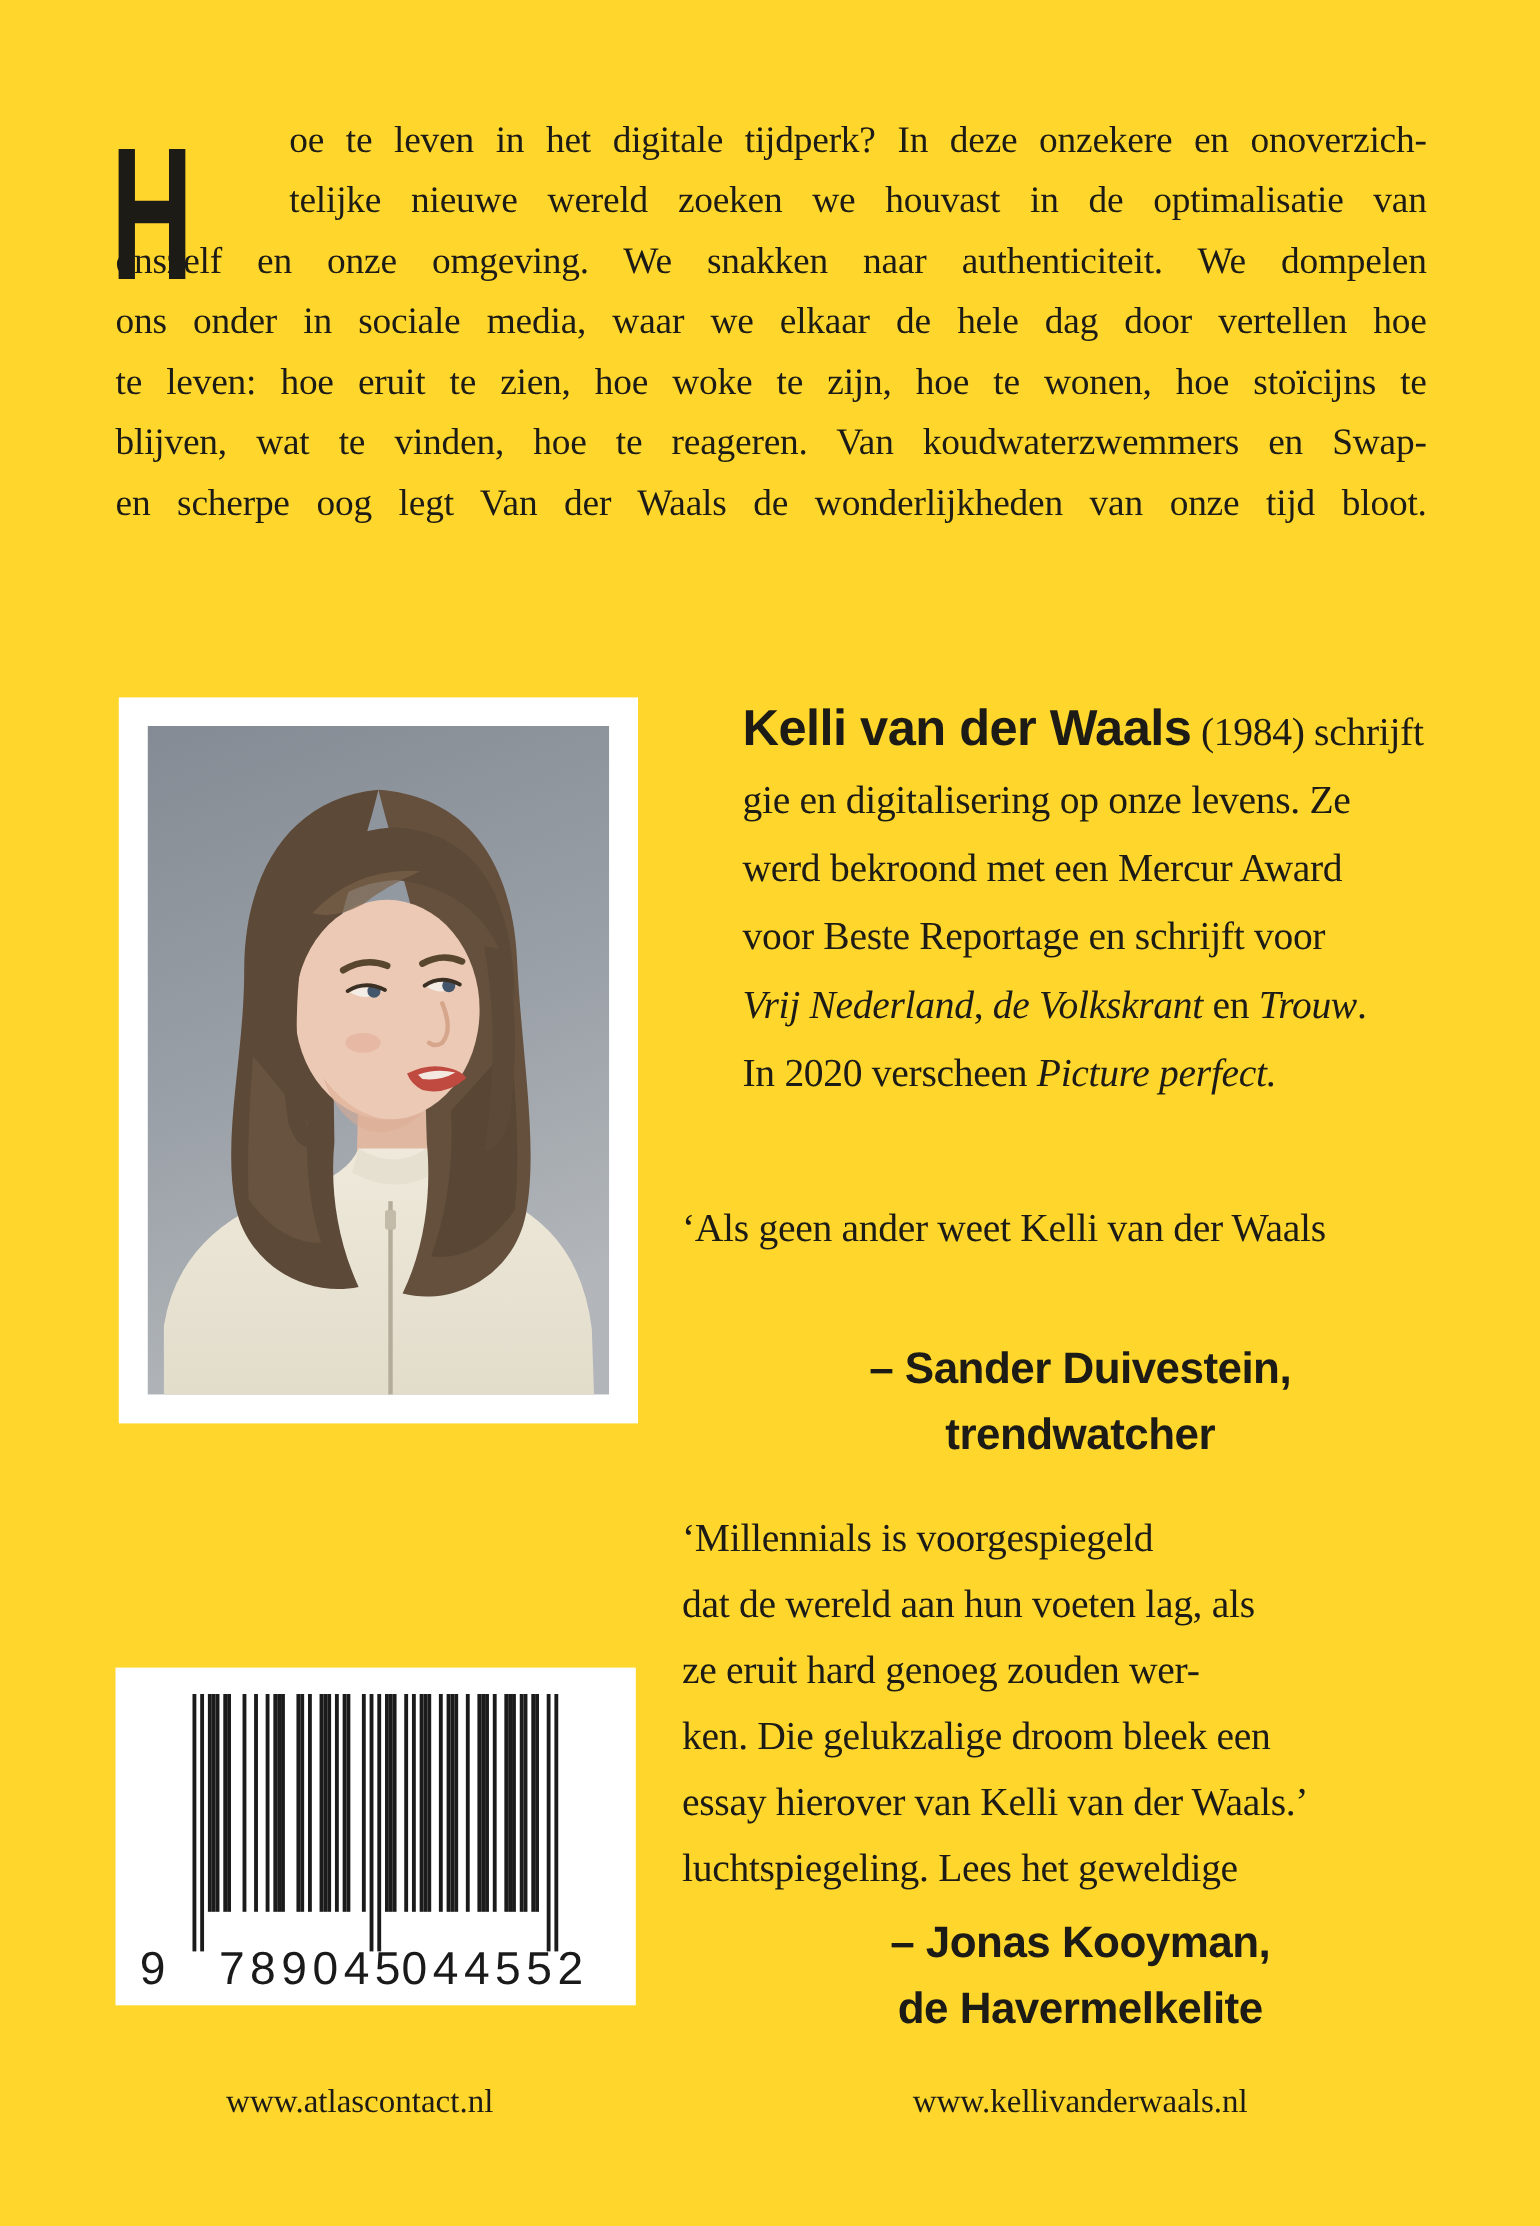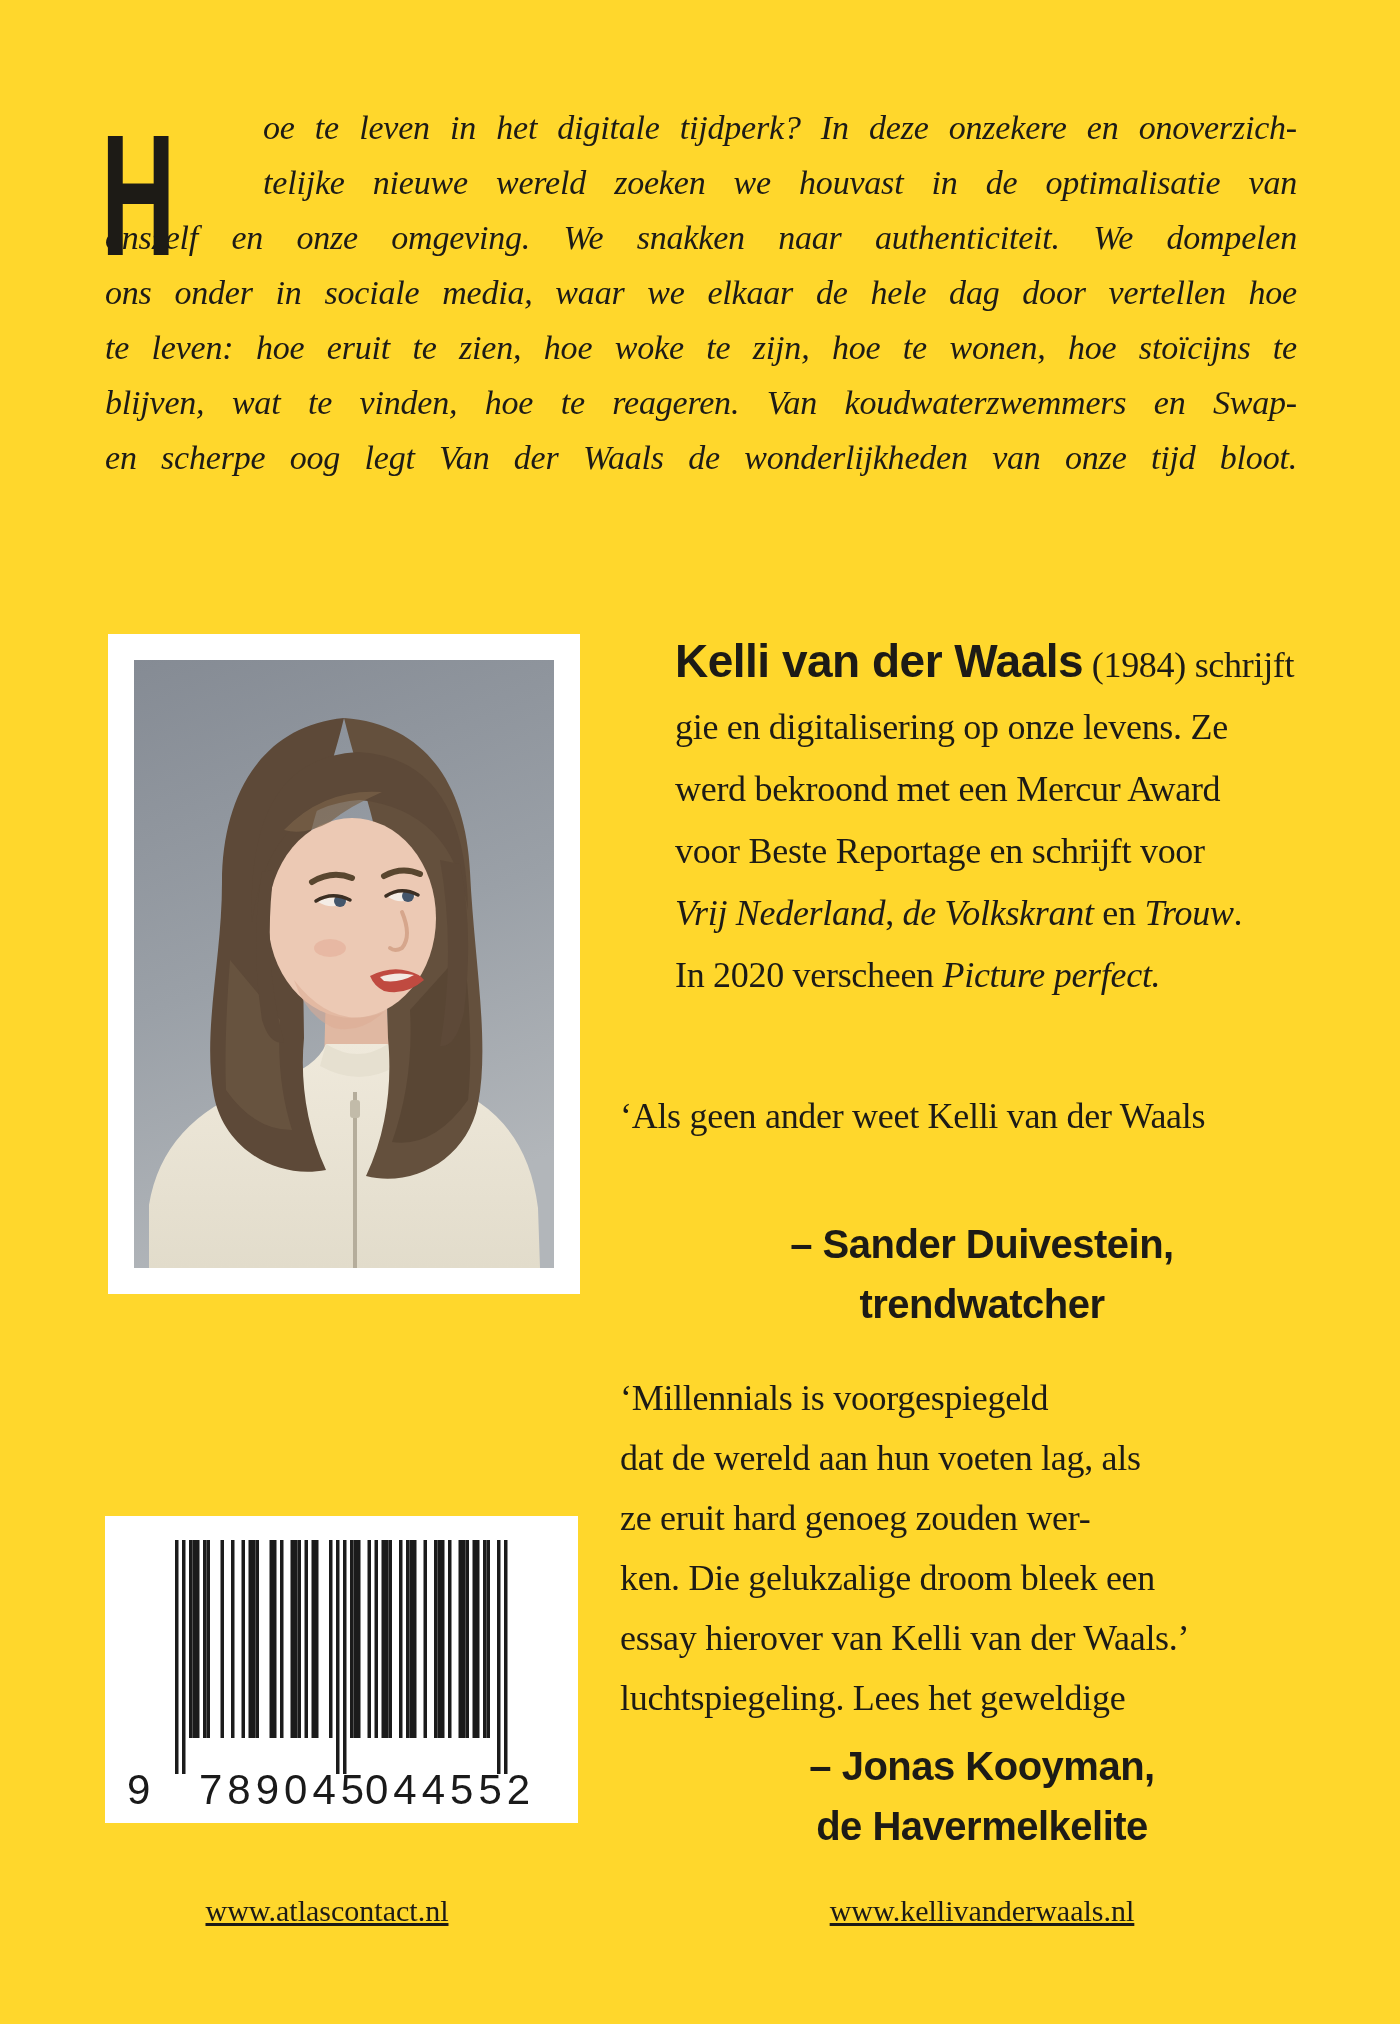--- a/index.html
+++ b/index.html
@@ -9,21 +9,21 @@
   html,body{margin:0;padding:0;}
   .cover{
     position:relative;width:1400px;height:2024px;overflow:hidden;
     background:var(--background);
     color:var(--ink);
     font-family:"Liberation Serif","DejaVu Serif",serif;
   }
   
   .intro{position:absolute;left:105px;top:100px;width:1192px;
          font-size:34px;line-height:55px;letter-spacing:-0.2px;}
-  .intro .line{text-align:justify;text-align-last:justify;font-style:italic;}
+  .intro .line{text-align:justify;text-align-last:justify;}
   .intro .indent{margin-left:158px;}
   .drop-cap{
     position:absolute;left:-4px;top:36px;
     font-family:"Liberation Sans","DejaVu Sans",sans-serif;font-weight:900;
     font-size:172px;line-height:118px;
     transform:scaleX(0.60);transform-origin:0 50%;
   }
   
   .photo-frame{position:absolute;left:108px;top:634px;width:472px;height:660px;background:#ffffff;}
   .photo{position:absolute;left:26px;top:26px;width:420px;height:608px;overflow:hidden;}
@@ -45,21 +45,21 @@
   #attr2{top:1736px;}
   
   .barcode-panel{position:absolute;left:105px;top:1516px;width:473px;height:307px;background:#ffffff;}
   #barcode-svg{position:absolute;left:0;top:24px;}
   .bc-digits{position:absolute;top:250px;font-family:"Liberation Sans","DejaVu Sans",sans-serif;
              font-size:42px;color:#1a1a1a;}
   #bcg0{left:22px;}
   #bcg1{left:94px;letter-spacing:5px;}
   #bcg2{left:260px;letter-spacing:5px;}
   
-  .site{position:absolute;top:1893px;font-size:30px;line-height:36px;text-align:center;text-decoration:underline;}
+  .site{position:absolute;top:1893px;font-size:30px;line-height:36px;text-align:center;}
   #site-left{left:103px;width:448px;}
   #site-right{left:622px;width:720px;}
 </style>
 </head>
 <body>
 
 <div class="cover">
 
   <div class="intro">
     <div class="drop-cap">H</div>

